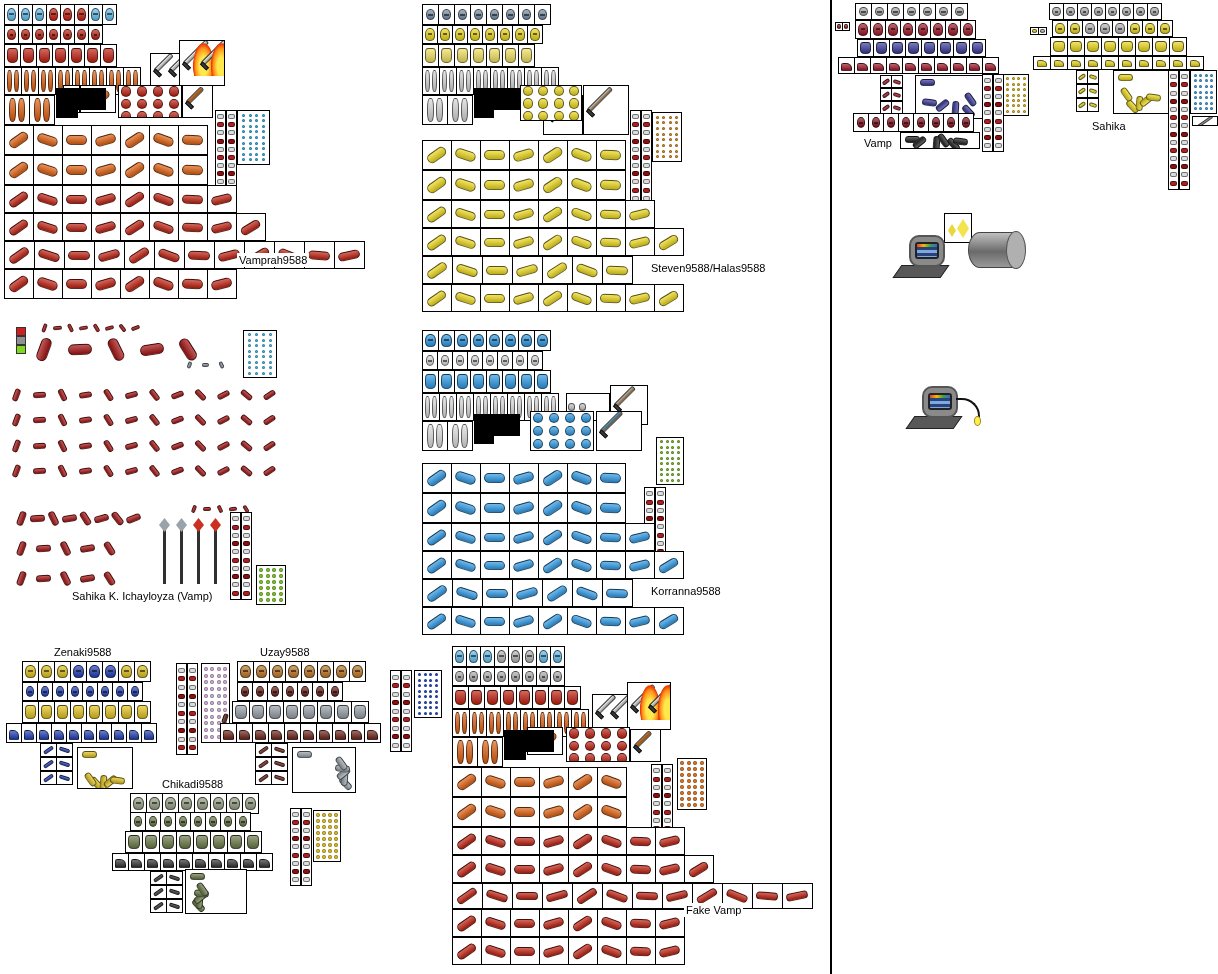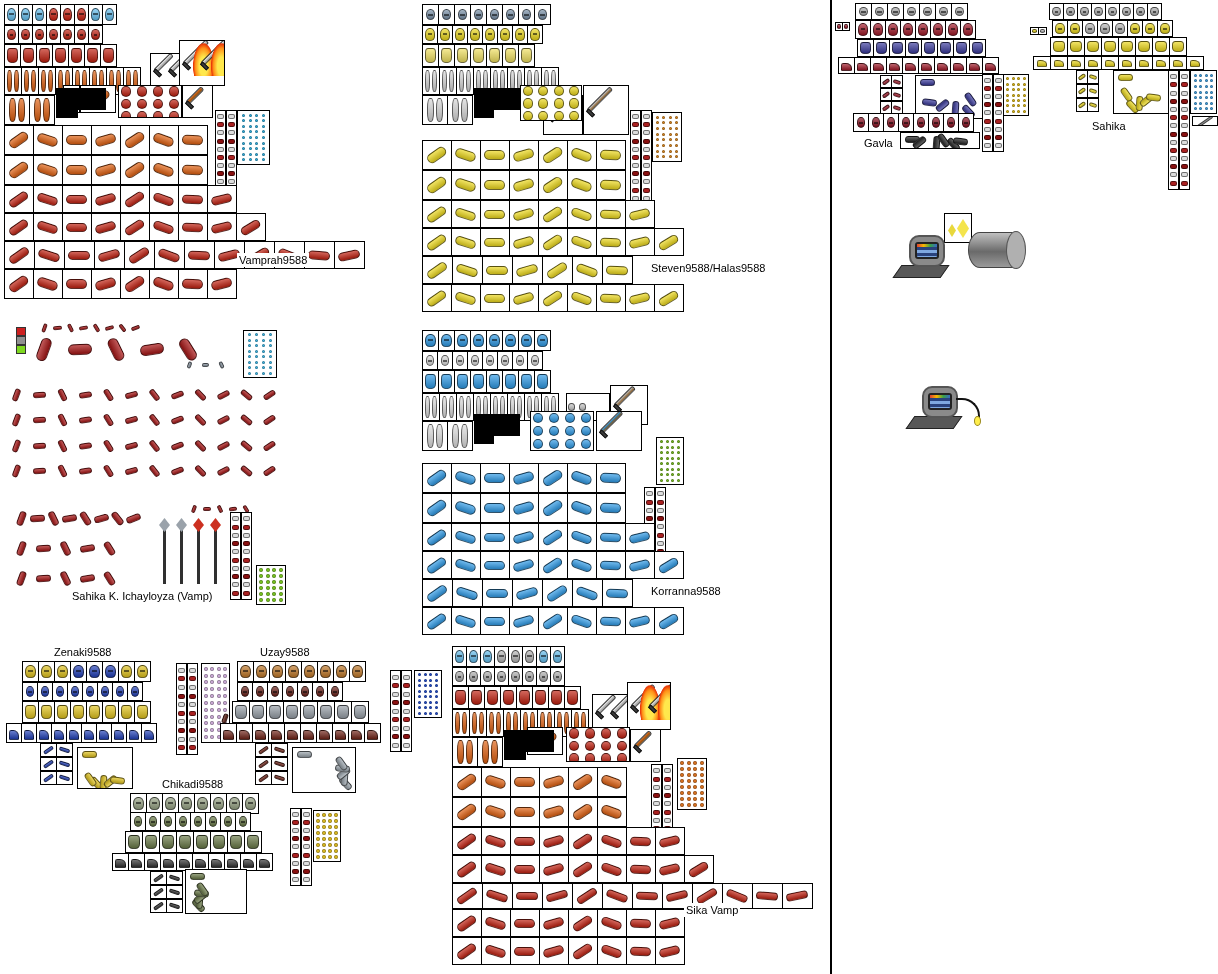--- a/index.html
+++ b/index.html
@@ -2416,21 +2416,21 @@
       </div>
       <div class="cell" style="left: 597px; top: 937px; width: 30px; height: 28px;">
         <div class="blob" style="background-color: rgb(192, 32, 16); width: 76%; height: 34%; border-radius: 8px; transform: rotate(20deg);"></div>
       </div>
       <div class="cell" style="left: 626px; top: 937px; width: 30px; height: 28px;">
         <div class="blob" style="background-color: rgb(192, 32, 16); width: 76%; height: 34%; border-radius: 8px; transform: rotate(3deg);"></div>
       </div>
       <div class="cell" style="left: 655px; top: 937px; width: 30px; height: 28px;">
         <div class="blob" style="background-color: rgb(192, 32, 16); width: 76%; height: 34%; border-radius: 8px; transform: rotate(-14deg);"></div>
       </div>
-      <span class="sheet-label" style="left: 684px; top: 903px;">Sika Vamp</span>
+      <span class="sheet-label" style="left: 684px; top: 903px;">Fake Vamp</span>
     </div>
     <div class="sheet">
       <div class="cell" style="left: 855px; top: 3px; width: 17px; height: 17px;">
         <div class="blob" style="background-color: rgb(176, 176, 176); width: 62%; height: 62%; border-radius: 50%;">
           <div class="eyes"></div>
         </div>
       </div>
       <div class="cell" style="left: 871px; top: 3px; width: 17px; height: 17px;">
         <div class="blob" style="background-color: rgb(176, 176, 176); width: 62%; height: 62%; border-radius: 50%;">
           <div class="eyes"></div>
@@ -2680,21 +2680,21 @@
         <div class="dot" style="width: 3px; height: 3px; background-color: rgb(232, 192, 16);"></div>
         <div class="dot" style="width: 3px; height: 3px; background-color: rgb(232, 192, 16);"></div>
         <div class="dot" style="width: 3px; height: 3px; background-color: rgb(232, 192, 16);"></div>
         <div class="dot" style="width: 3px; height: 3px; background-color: rgb(232, 192, 16);"></div>
         <div class="dot" style="width: 3px; height: 3px; background-color: rgb(232, 192, 16);"></div>
         <div class="dot" style="width: 3px; height: 3px; background-color: rgb(232, 192, 16);"></div>
         <div class="dot" style="width: 3px; height: 3px; background-color: rgb(232, 192, 16);"></div>
         <div class="dot" style="width: 3px; height: 3px; background-color: rgb(232, 192, 16);"></div>
         <div class="dot" style="width: 3px; height: 3px; background-color: rgb(232, 192, 16);"></div>
       </div>
-      <span class="sheet-label" style="left: 862px; top: 136px;">Gavla</span>
+      <span class="sheet-label" style="left: 862px; top: 136px;">Vamp</span>
     </div>
     <div class="sheet">
       <div class="cell" style="left: 1049px; top: 3px; width: 15px; height: 17px;">
         <div class="blob" style="background-color: rgb(176, 176, 176); width: 62%; height: 62%; border-radius: 50%;">
           <div class="eyes"></div>
         </div>
       </div>
       <div class="cell" style="left: 1063px; top: 3px; width: 15px; height: 17px;">
         <div class="blob" style="background-color: rgb(176, 176, 176); width: 62%; height: 62%; border-radius: 50%;">
           <div class="eyes"></div>

